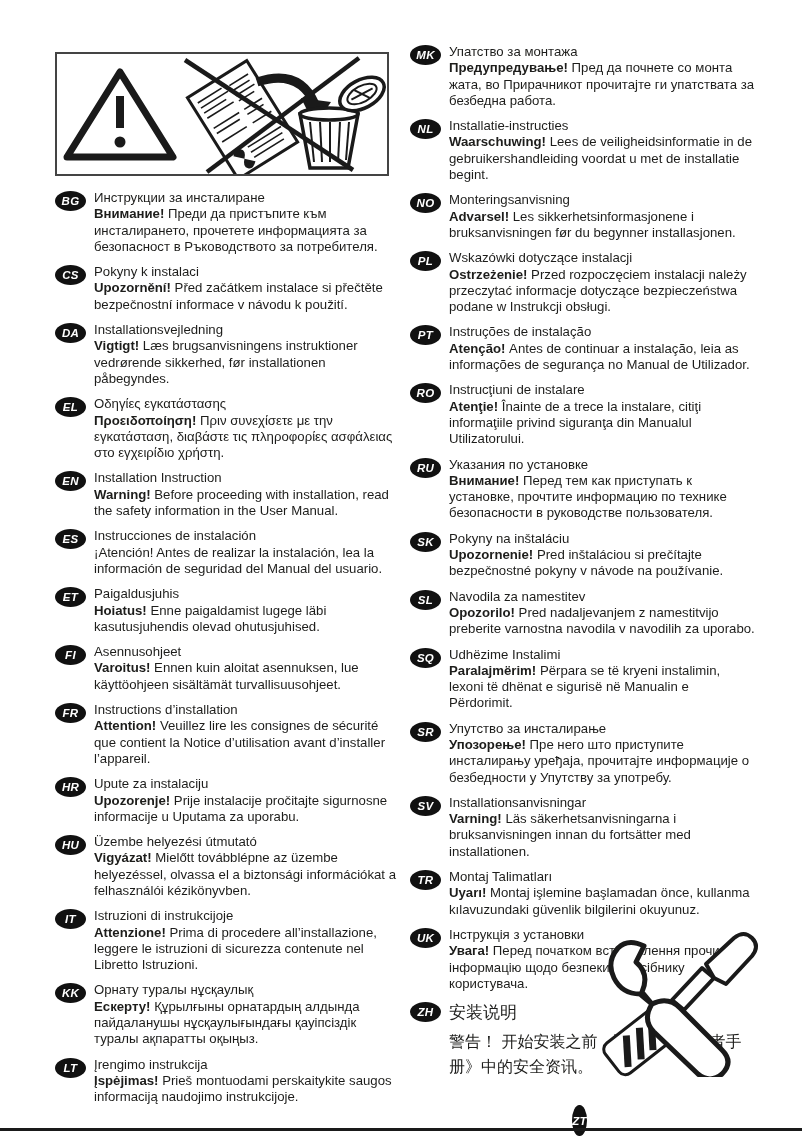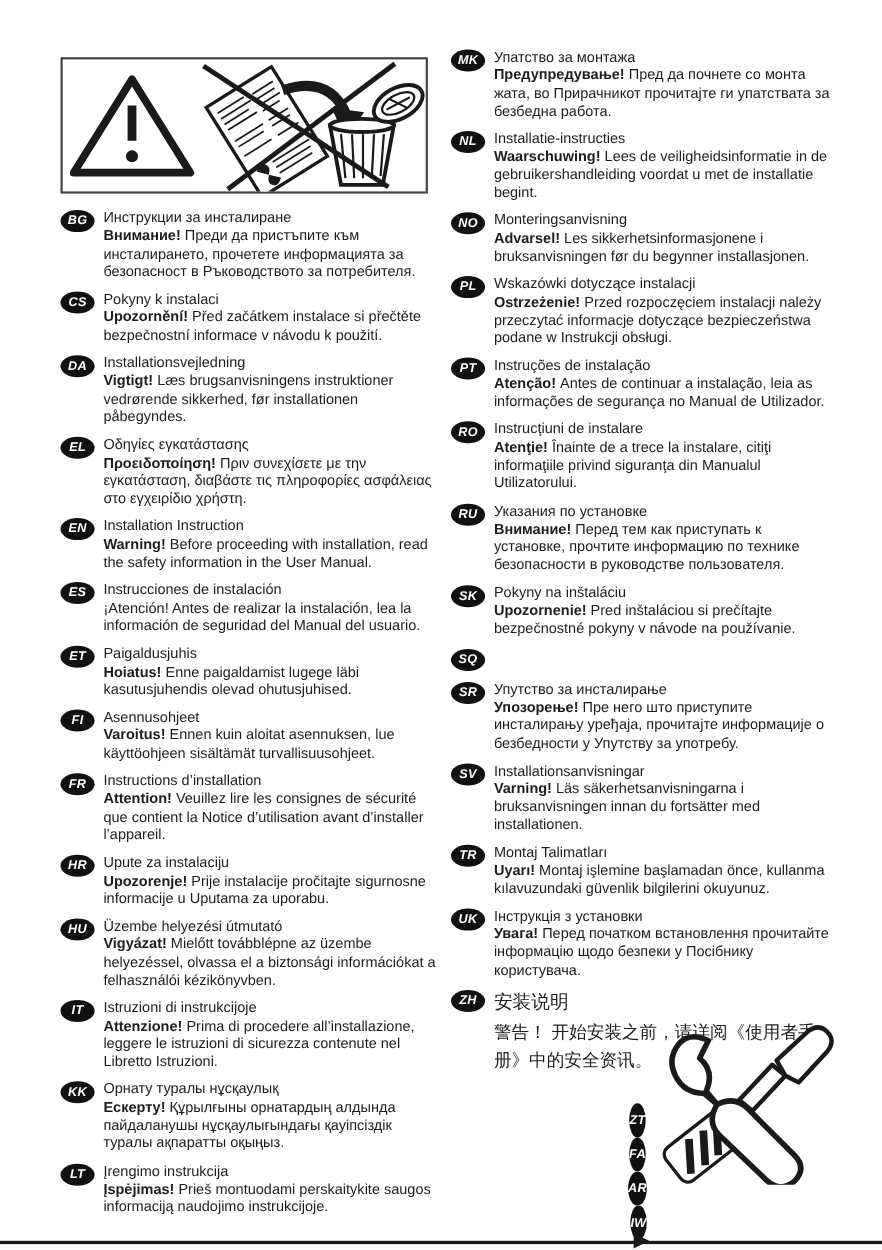--- a/index.html
+++ b/index.html
@@ -279,23 +279,34 @@
   </div>
 
   <div class="lang-item">
     <span class="badge">SK</span>
     <div class="lang-text">
       <div class="lang-title">Pokyny na inštaláciu</div>
       <div class="lang-body"><b class="warn">Upozornenie! </b><span class="rest">Pred inštaláciou si prečítajte bezpečnostné pokyny v návode na používanie.</span></div>
     </div>
   </div>
 
+  <div class="lang-item">
+    <span class="badge">SL</span>
+    <div class="lang-text">
+      <div class="lang-title">Navodila za namestitev</div>
+      <div class="lang-body"><b class="warn">Opozorilo! </b><span class="rest">Pred nadaljevanjem z namestitvijo preberite varnostna navodila v navodilih za uporabo.</span></div>
+    </div>
+  </div>
 
   <div class="lang-item">
     <span class="badge">SQ</span>
+    <div class="lang-text">
+      <div class="lang-title">Udhëzime Instalimi</div>
+      <div class="lang-body"><b class="warn">Paralajmërim! </b><span class="rest">Përpara se të kryeni instalimin, lexoni të dhënat e sigurisë në Manualin e Përdorimit.</span></div>
+    </div>
   </div>
 
   <div class="lang-item">
     <span class="badge">SR</span>
     <div class="lang-text">
       <div class="lang-title">Упутство за инсталирање</div>
       <div class="lang-body"><b class="warn">Упозорење! </b><span class="rest">Пре него што приступите инсталирању уређаја, прочитајте информације о безбедности у Упутству за употребу.</span></div>
     </div>
   </div>
 

